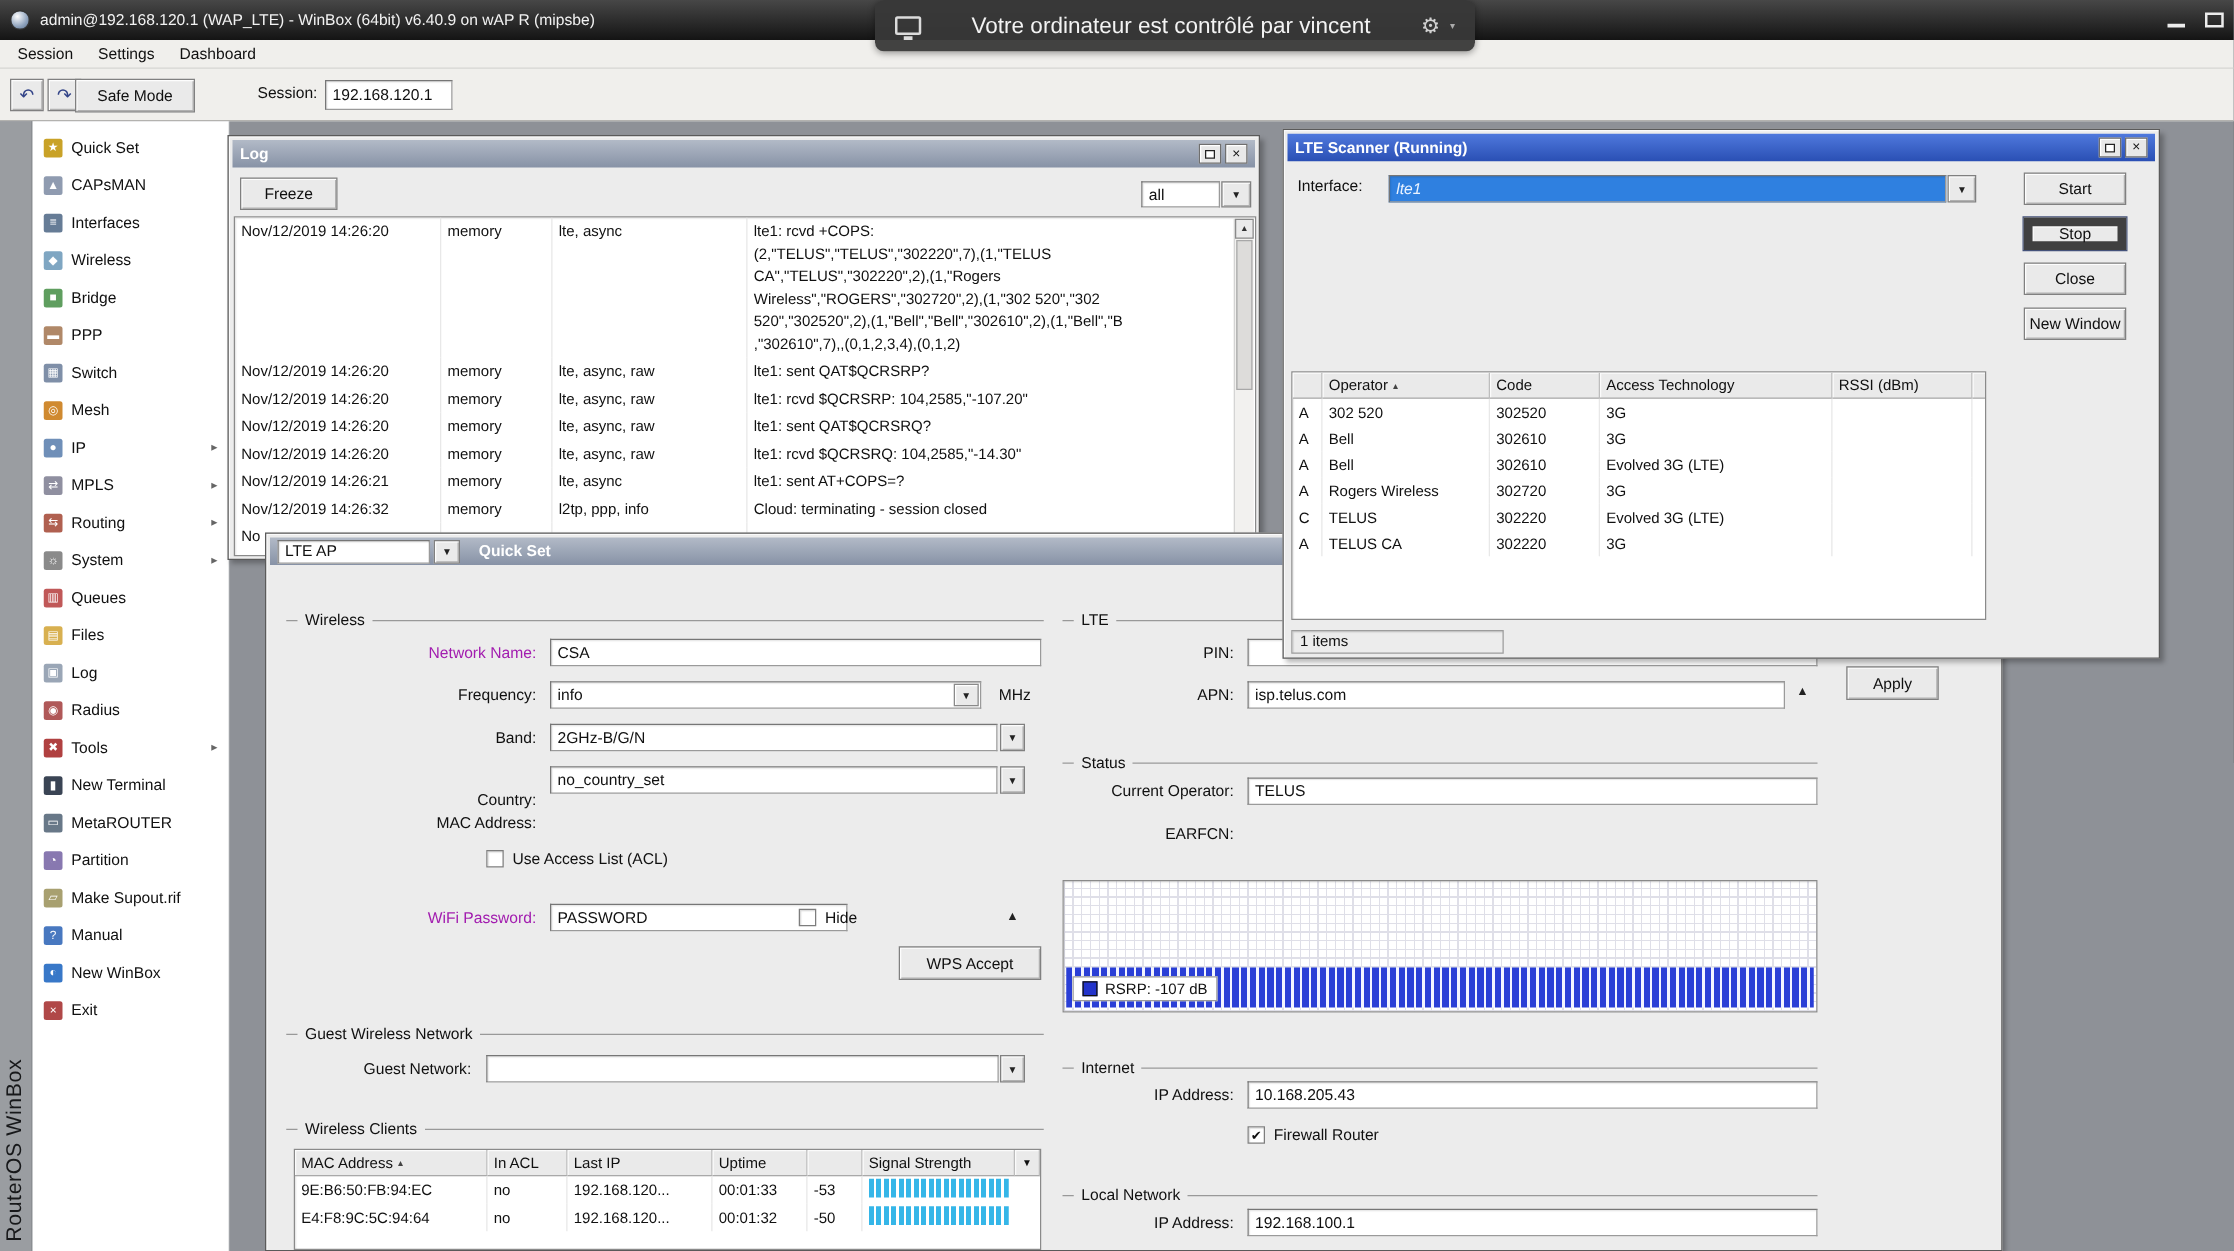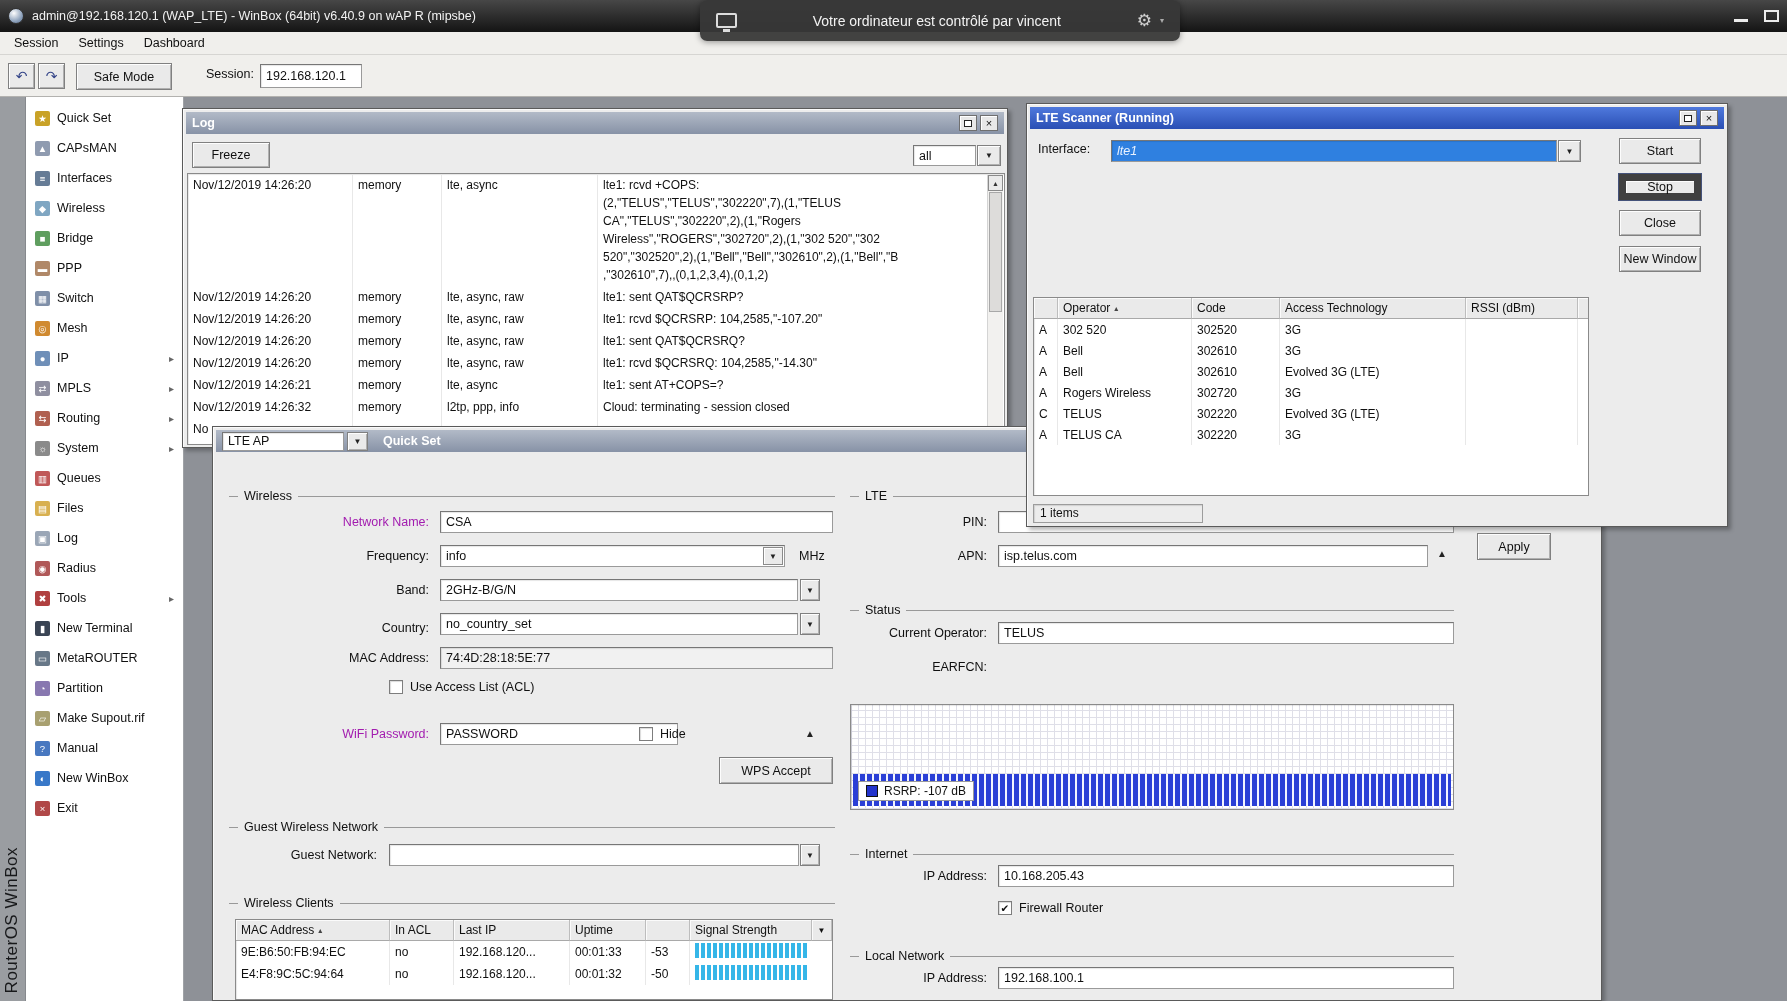--- a/index.html
+++ b/index.html
@@ -92,21 +92,21 @@
   .graph{position:absolute;background:repeating-linear-gradient(0deg,#dfdfe8 0 1px,transparent 1px 7px),repeating-linear-gradient(90deg,#dfdfe8 0 1px,transparent 1px 7px),#fff;border:1px solid #8a8a8a;box-shadow:inset 1px 1px 1px rgba(0,0,0,.1)}
   .gband{position:absolute;left:2px;right:2px;bottom:3px;height:32px;background:repeating-linear-gradient(90deg,#2a3fd6 0 5px,#f2f4ff 5px 7px)}
   .glegend{position:absolute;left:7px;top:76px;background:#fff;border:1px solid #9a9a9a;display:flex;align-items:center;gap:6px;padding:2px 7px;font-size:12px}
   .gsw{width:12px;height:12px;background:#2233cc;border:1px solid #111}
   .sig{width:112px;height:15px;background:repeating-linear-gradient(90deg,#35b6e8 0 4px,#fff 4px 6px)}
 
   
   .overlay{position:absolute;left:700px;top:0;width:480px;height:41px;background:rgba(56,56,56,.95);border-radius:7px;display:flex;align-items:center;padding:0 16px;gap:12px;z-index:60;box-shadow:0 1px 6px rgba(0,0,0,.4)}
   .mon{width:21px;height:15px;border:2px solid #dcdcdc;border-radius:2px;position:relative;flex:0 0 21px}
   .mon::after{content:"";position:absolute;left:5px;bottom:-6px;width:7px;height:3px;background:#dcdcdc}
-  .ovtext{flex:1;text-align:center;color:#f3f3f3;font-size:14px;white-space:nowrap;overflow:hidden}
+  .ovtext{flex:1;text-align:center;color:#f3f3f3;font-size:18px;white-space:nowrap;overflow:hidden}
   .gear{color:#d0d0d0;font-size:17px;line-height:1}
   .gcaret{color:#aaa;font-size:8px;margin-left:-4px}
 </style>
 </head>
 <body>
 
 <div id="screen">
 
   <div class="titlebar">
     <span class="app-ico"></span>
@@ -119,21 +119,21 @@
 
   <div class="menubar">
     <span class="menu-item">Session</span>
     <span class="menu-item">Settings</span>
     <span class="menu-item">Dashboard</span>
   </div>
 
   <div class="toolbar">
     <div class="btn abs" style="left:8px;top:8px;width:27px;height:26px;color:#334488;font-size:14px">↶</div>
     <div class="btn abs" style="left:38px;top:8px;width:27px;height:26px;color:#334488;font-size:14px">↷</div>
-    <div class="btn abs" style="left:76px;top:8px;width:96px;height:27px">Safe Mode</div>
+    <div class="btn abs" style="left:60px;top:8px;width:96px;height:27px">Safe Mode</div>
     <div class="flabel abs tl" style="left:206px;top:8px">Session:</div>
     <div class="field abs" style="left:260px;top:9px;width:102px;height:24px">192.168.120.1</div>
   </div>
 
   <div class="brand">
     <span>RouterOS WinBox</span>
   </div>
 
   <div class="sidebar">
     <div class="side-item">
@@ -328,25 +328,24 @@
     <div class="field abs" style="left:227px;top:84px;width:393px;height:22px">CSA</div>
     <div class="flabel abs" style="left:16px;top:118px;width:200px">Frequency:</div>
     <div class="field abs" style="left:227px;top:118px;width:345px;height:22px">
       <span>info</span>
       <span class="inbtn">▼</span>
     </div>
     <div class="flabel tl abs" style="left:586px;top:118px">MHz</div>
     <div class="flabel abs" style="left:16px;top:152px;width:200px">Band:</div>
     <div class="field abs" style="left:227px;top:152px;width:358px;height:22px">2GHz-B/G/N</div>
     <div class="dropbtn abs" style="left:587px;top:152px;width:20px;height:22px">▼</div>
-    <div class="flabel abs" style="left:16px;top:190px;width:200px">Country:</div>
+    <div class="flabel abs" style="left:16px;top:202px;width:200px">Country:</div>
     <div class="field abs" style="left:227px;top:186px;width:358px;height:22px">no_country_set</div>
     <div class="dropbtn abs" style="left:587px;top:186px;width:20px;height:22px">▼</div>
     <div class="flabel abs" style="left:16px;top:220px;width:200px">MAC Address:</div>
-    <div class="field ro abs" style="left:227px;top:220px;width:393px;height:22px">74:4D:28:18:5E:77</div>
     <div class="cb abs" style="left:176px;top:253px"></div>
     <div class="flabel tl abs" style="left:197px;top:249px">Use Access List (ACL)</div>
     <div class="flabel blue abs" style="left:16px;top:296px;width:200px">WiFi Password:</div>
     <div class="field abs" style="left:227px;top:296px;width:238px;height:22px">PASSWORD</div>
     <div class="cb abs" style="left:426px;top:300px"></div>
     <div class="flabel tl abs" style="left:447px;top:296px">Hide</div>
     <div class="upicon abs" style="left:592px;top:301px">▲</div>
     <div class="btn abs" style="left:506px;top:330px;width:114px;height:27px">WPS Accept</div>
 
     <div class="grp abs" style="left:16px;top:393px;width:606px">

